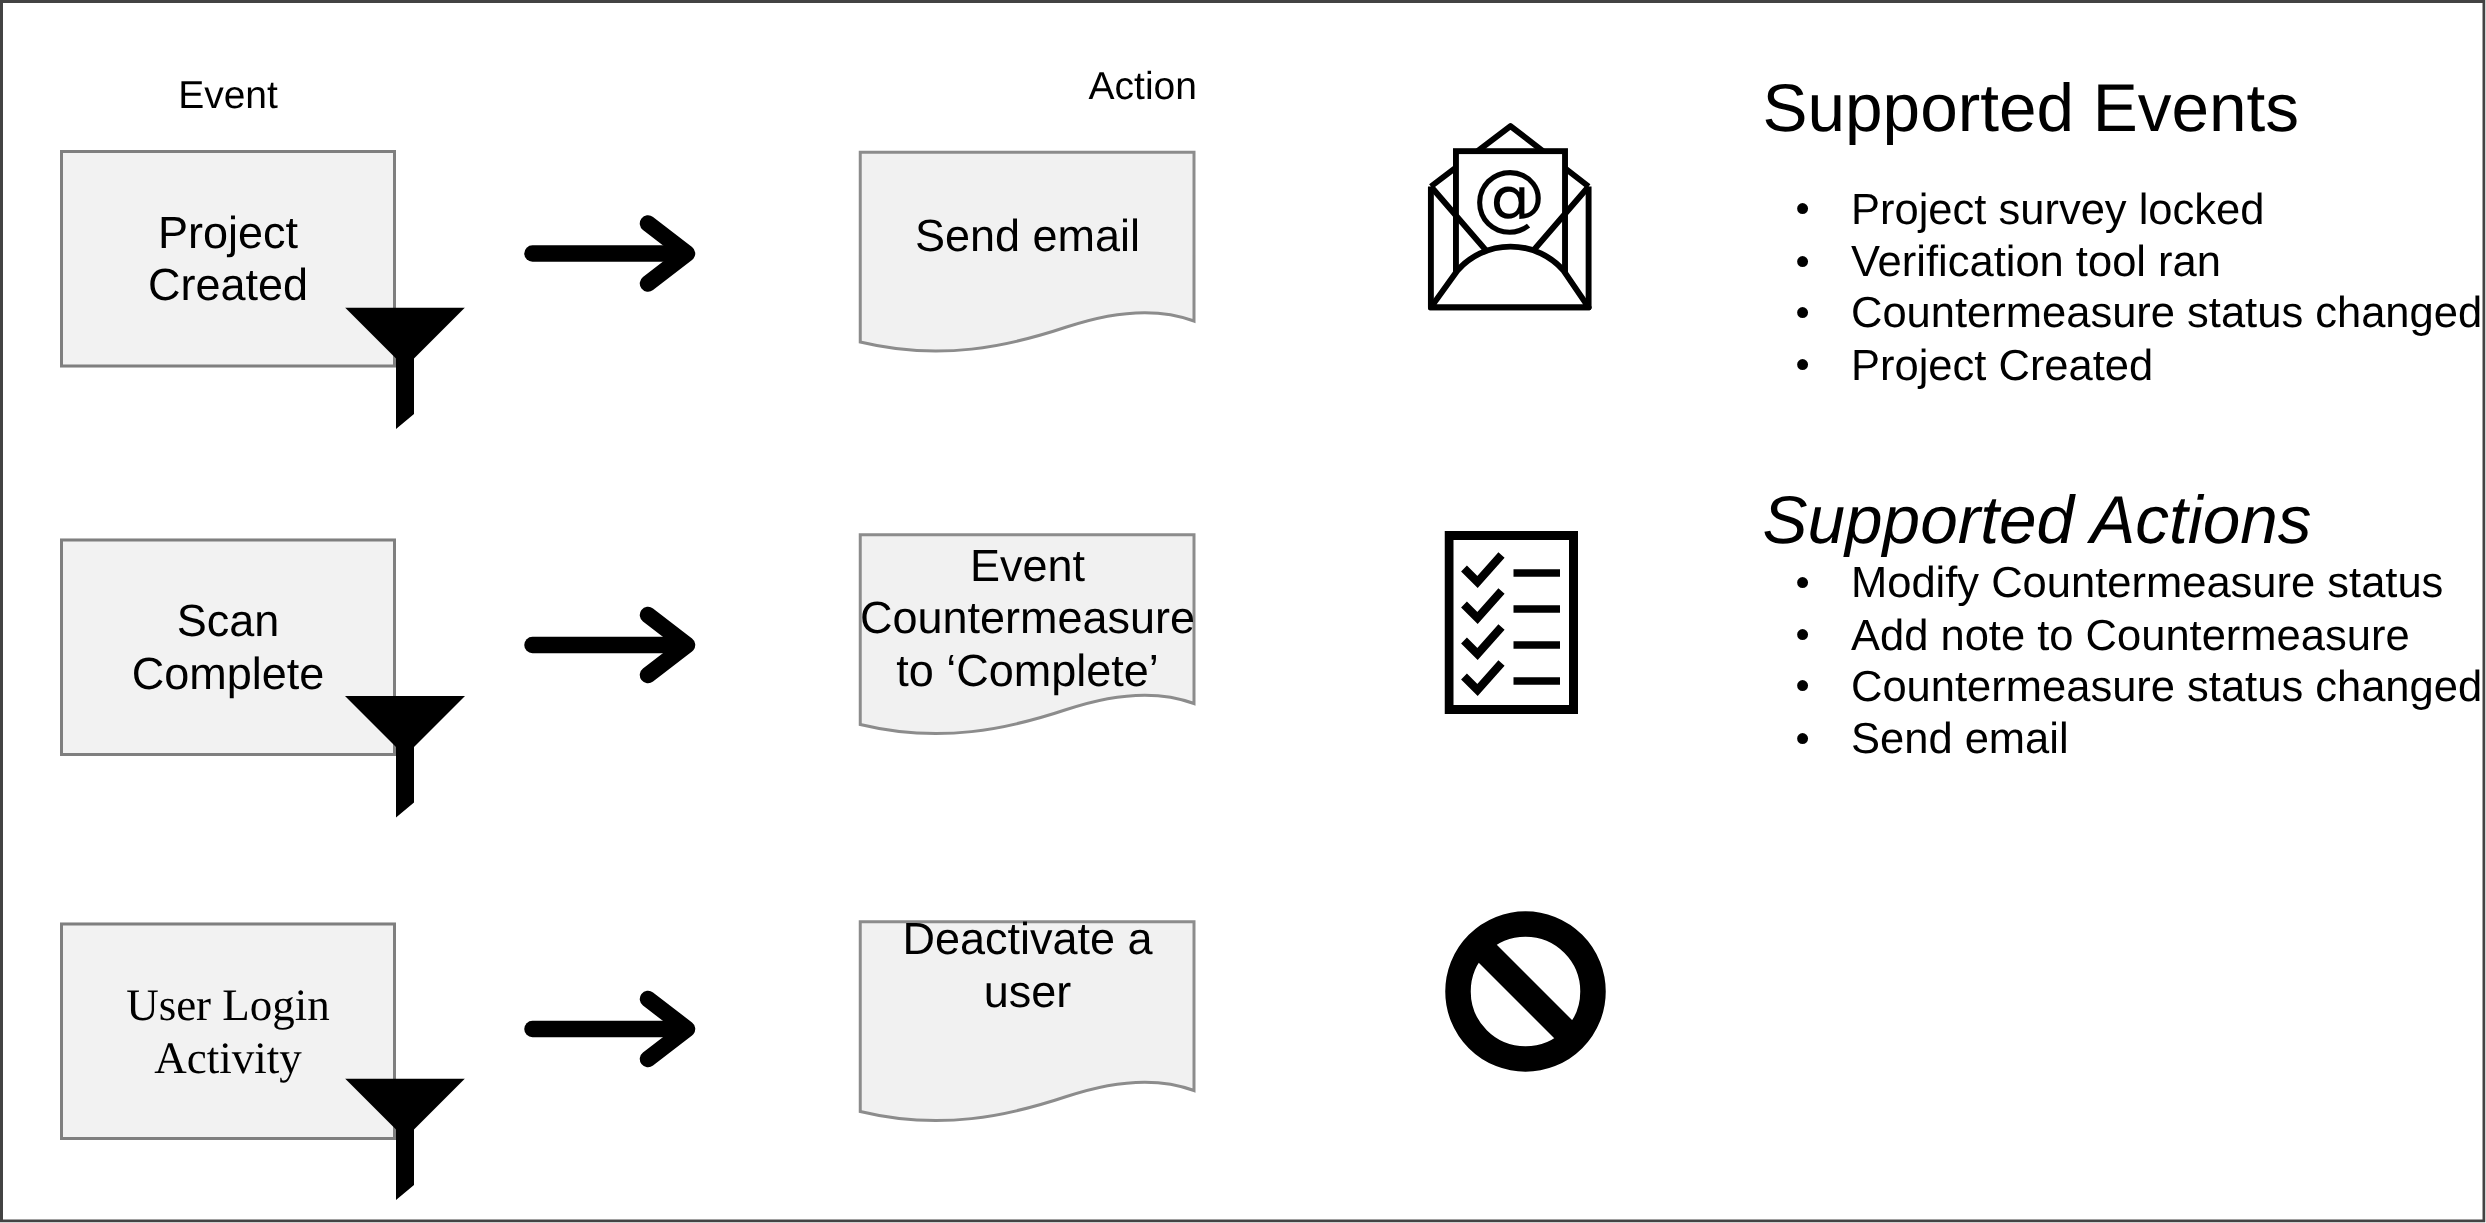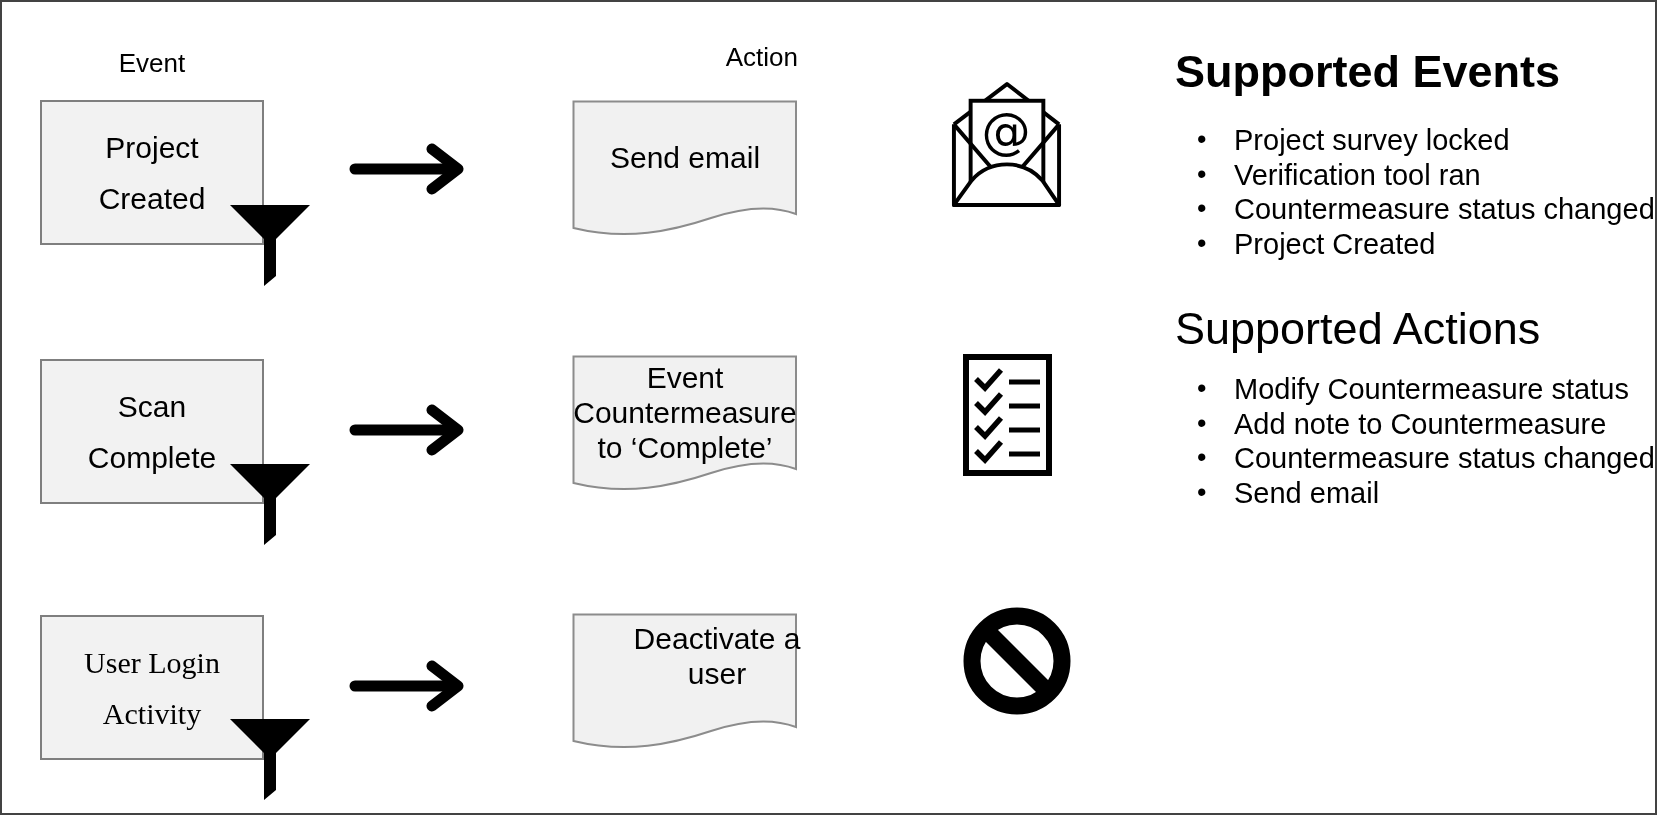--- a/index.html
+++ b/index.html
@@ -20,21 +20,21 @@
     color:#000;
     white-space:nowrap;
   }
   .event-box{
     left:38px;width:224px;height:145px;
     background:#f2f2f2;
     border:2px solid #7f7f7f;
     box-sizing:border-box;
     display:flex;align-items:center;justify-content:center;
     text-align:center;
-    font-size:30px;line-height:51px;
+    font-size:30px;line-height:35px;
     white-space:pre-line;
   }
   .doc-shape{left:570px;width:226px;height:144px;}
   .doc-text{
     left:570px;width:226px;height:114px;
     display:flex;align-items:center;justify-content:center;
     text-align:center;
     font-size:30px;line-height:35px;
     white-space:pre-line;
   }
@@ -133,37 +133,37 @@
   <svg class="abs funnel" style="top:717px;" viewBox="0 0 80 82">
     <polygon points="0,0 80,0 46,34 46,71 34,81 34,34" fill="#000"></polygon>
   </svg>
   <svg class="abs arrow" style="top:657px;" viewBox="0 0 118 54">
     <line x1="7" y1="27" x2="100" y2="27" stroke="#000" stroke-width="11" stroke-linecap="round"></line>
     <path d="M84 7 L110 27 L84 47" fill="none" stroke="#000" stroke-width="11" stroke-linecap="round" stroke-linejoin="round"></path>
   </svg>
   <svg class="abs doc-shape" style="top:611px;" viewBox="0 0 226 144">
     <path d="M1.5 1.5 L224 1.5 L224 114 C 200 105 172 107 139 118 C 100 131 55 141 1.5 128 Z" fill="#f1f1f1" stroke="#8c8c8c" stroke-width="2"></path>
   </svg>
-  <div class="abs doc-text" style="top:597px;padding-left:32px;">Deactivate a
+  <div class="abs doc-text" style="top:585px;">Deactivate a
 user</div>
 
   <svg class="abs" style="left:959px;top:605px;width:112px;height:110px;" viewBox="0 0 112 110">
     <circle cx="56" cy="54" r="45" fill="none" stroke="#000" stroke-width="17"></circle>
     <line x1="25" y1="23" x2="88" y2="86" stroke="#000" stroke-width="17"></line>
   </svg>
 
-  <div class="abs panel-title" style="top:45px;font-weight:bold;">Supported Events</div>
+  <div class="abs panel-title" style="top:45px;">Supported Events</div>
   <div class="abs bullet-list" style="top:121px;">
     <div class="bullet-item">Project survey locked</div>
     <div class="bullet-item">Verification tool ran</div>
     <div class="bullet-item">Countermeasure status changed</div>
     <div class="bullet-item">Project Created</div>
   </div>
 
-  <div class="abs panel-title" style="top:302px;">Supported Actions</div>
+  <div class="abs panel-title" style="top:320px;font-style:italic;">Supported Actions</div>
   <div class="abs bullet-list" style="top:370px;">
     <div class="bullet-item">Modify Countermeasure status</div>
     <div class="bullet-item">Add note to Countermeasure</div>
     <div class="bullet-item">Countermeasure status changed</div>
     <div class="bullet-item">Send email</div>
   </div>
 
 </div>
 
 </body></html>

